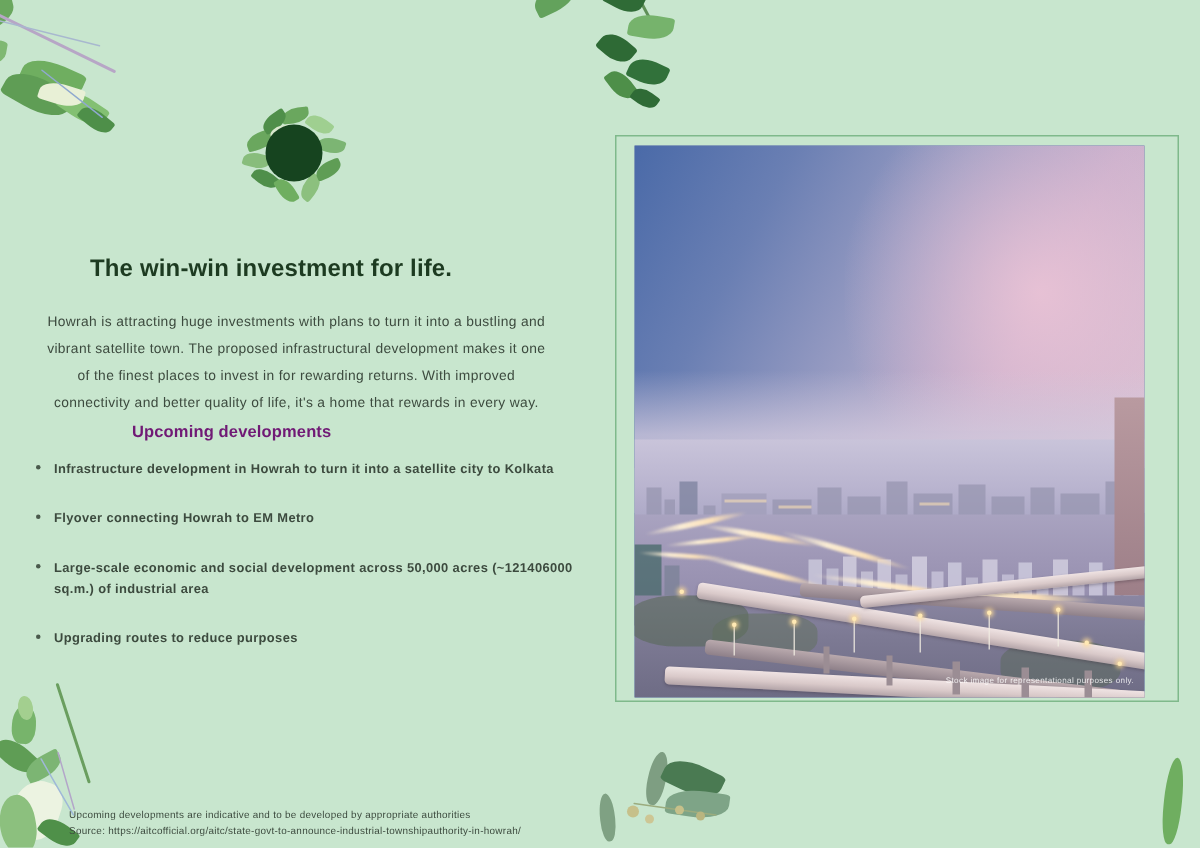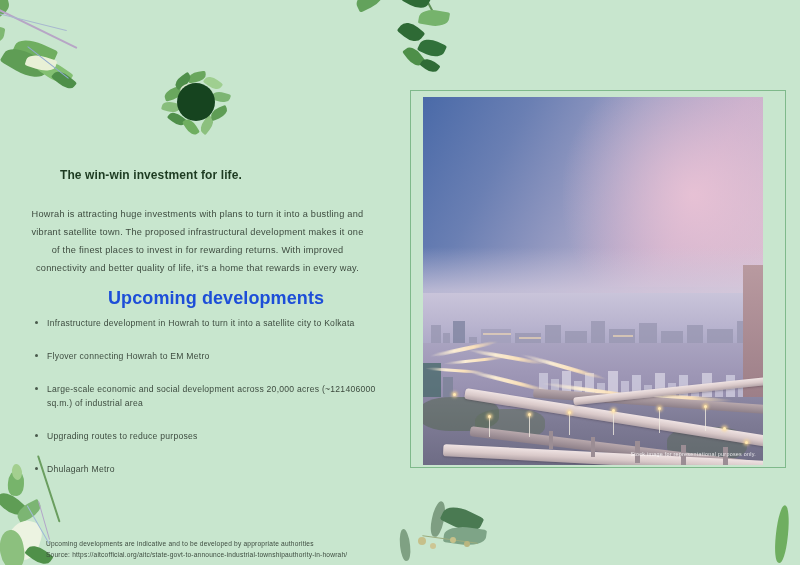--- a/index.html
+++ b/index.html
@@ -21,34 +21,34 @@
   #logo-emblem .disc{
     position:absolute;left:17px;top:17px;width:38px;height:38px;border-radius:50%;
     background:#16441f;
   }
   #logo-emblem .lf{position:absolute;border-radius:62% 12% 62% 12%;}
 
   
   .left-col{position:absolute;left:0;top:0;width:400px;height:565px;}
   #headline{
     position:absolute;left:60px;top:160px;width:320px;
-    font-size:12px;font-weight:bold;color:#1d3b21;letter-spacing:.1px;
+    font-size:16px;font-weight:bold;color:#1d3b21;letter-spacing:.1px;
   }
   #intro-paragraph{
     position:absolute;left:30px;top:196px;width:335px;
     font-size:9.2px;line-height:18px;color:#3c4a3e;text-align:center;
     letter-spacing:.25px;
   }
   #section-heading{
     position:absolute;left:88px;top:273px;width:300px;
-    font-size:18px;font-weight:bold;color:#1d4ed8;letter-spacing:.1px;margin-left:20px;
+    font-size:11px;font-weight:bold;color:#701a75;letter-spacing:.1px;
   }
   #dev-list{
     position:absolute;left:18px;top:305px;width:380px;
-    margin:11px;padding:0;list-style:none;
+    margin:0;padding:0;list-style:none;font-weight:bold;
   }
   #dev-list li{
     position:relative;padding-left:18px;margin-bottom:19px;
     font-size:8.6px;line-height:14px;color:#3c4a3e;letter-spacing:.25px;
   }
   #dev-list li .bullet{
     position:absolute;left:6px;top:4.5px;width:3px;height:3px;
     border-radius:50%;background:#4a5a4c;
   }
 
@@ -217,29 +217,25 @@
       <li>
         <span class="bullet"></span>
         <span>Infrastructure development in Howrah to turn it into a satellite city to Kolkata</span>
       </li>
       <li>
         <span class="bullet"></span>
         <span>Flyover connecting Howrah to EM Metro</span>
       </li>
       <li style="width:350px;">
         <span class="bullet"></span>
-        <span>Large-scale economic and social development across 20,000 acres (~121406000 sq.m.) of industrial area</span>
+        <span>Large-scale economic and social development across 50,000 acres (~121406000 sq.m.) of industrial area</span>
       </li>
       <li>
         <span class="bullet"></span>
         <span>Upgrading routes to reduce purposes</span>
-      </li>
-      <li>
-        <span class="bullet"></span>
-        <span>Dhulagarh Metro</span>
       </li>
     </ul>
   </div>
 
   <div class="footer">
     <div>Upcoming developments are indicative and to be developed by appropriate authorities</div>
     <div>Source: https://aitcofficial.org/aitc/state-govt-to-announce-industrial-townshipauthority-in-howrah/</div>
   </div>
 
   <div id="photo-frame">

